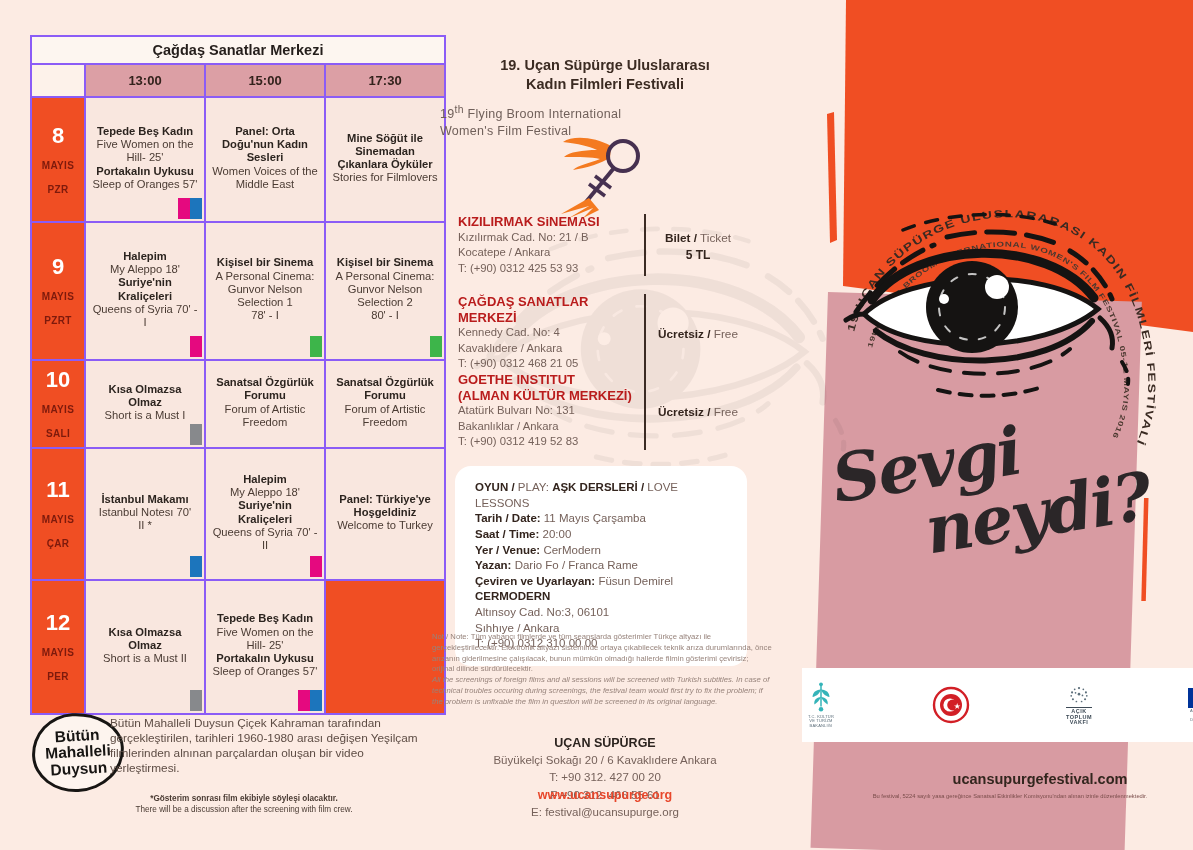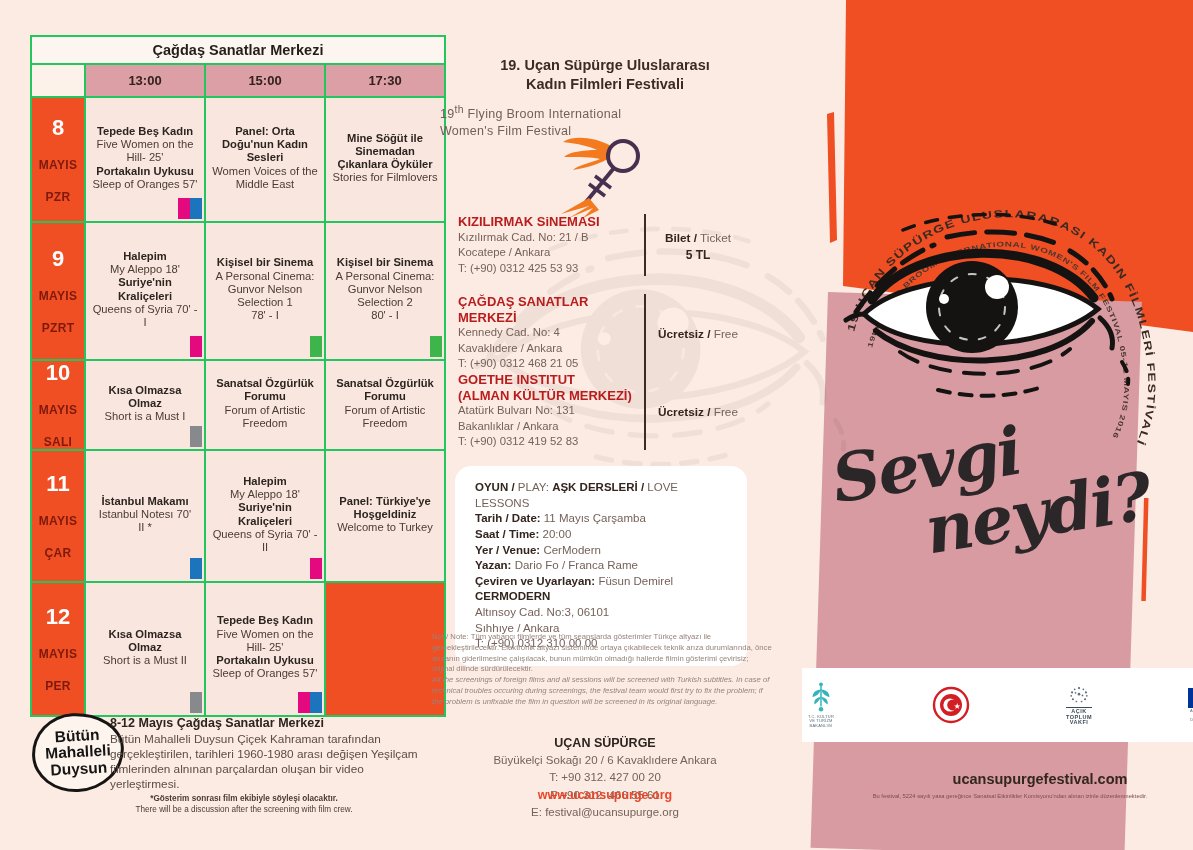--- a/index.html
+++ b/index.html
@@ -7,27 +7,27 @@
     font-family:"Liberation Sans",sans-serif;overflow:hidden;}
   .abs{position:absolute;}
 
   
   .art{position:absolute;left:0;top:0;z-index:1;}
   .arc-tr{font:700 10.5px "Liberation Sans",sans-serif;fill:#3a2a22;letter-spacing:1px;}
   .arc-en{font:600 7px "Liberation Sans",sans-serif;fill:#4a382f;letter-spacing:.5px;}
 
   
   table.sched{position:absolute;left:30px;top:35px;z-index:2;border-collapse:collapse;table-layout:fixed;}
-  table.sched td{border:2px solid #22c55e;vertical-align:middle;text-align:center;}
+  table.sched td{border:2px solid #8b5cf6;vertical-align:middle;text-align:center;}
   .vtitle{background:#fdf6f0;font-weight:700;font-size:14.5px;color:#241e1b;height:24px;}
   .th-empty{background:#fdf2ea;}
   .th-time{background:#dc9fa5;font-weight:700;font-size:13px;color:#33221c;height:29px;}
   .datecell{background:#f04e23;width:50px;line-height:1;}
   .datecell .d{display:block;font-size:22px;font-weight:700;color:#fff;}
-  .datecell .m,.datecell .w{display:block;font-size:12px;font-weight:700;color:#7d1a0c;margin-top:20px;letter-spacing:.3px;}
+  .datecell .m,.datecell .w{display:block;font-size:10px;font-weight:700;color:#7d1a0c;margin-top:14px;letter-spacing:.3px;}
   td.cell{background:#f9e7df;position:relative;padding:5px 5px 8px;width:108px;}
   td.cell-orange{background:#f04e23;width:108px;}
   .lb{font-weight:700;font-size:11.2px;color:#2c241f;line-height:1.18;}
   .lr{font-size:11.2px;color:#4a3b33;line-height:1.18;}
   .tags{position:absolute;right:2px;bottom:2px;display:flex;}
   .chip{width:12px;height:21px;display:block;}
 
   
   .bmd-badge{left:32px;top:713px;width:78px;padding:12px 4px;border:3px solid #171513;
     border-radius:46% 54% 52% 48%/52% 46% 54% 48%;transform:rotate(-3deg);
@@ -284,21 +284,20 @@
     </tr>
   </tbody>
     </table>
 
   <div class="abs bmd-badge">
     <div>Bütün</div>
     <div>Mahalleli</div>
     <div>Duysun</div>
   </div>
   <div class="abs bmd-text">
-    <h4>8-12 Mayıs Çağdaş Sanatlar Merkezi</h4>
     <p>Bütün Mahalleli Duysun Çiçek Kahraman tarafından gerçekleştirilen, tarihleri 1960-1980 arası değişen Yeşilçam filmlerinden alnınan parçalardan oluşan bir video yerleştirmesi.</p>
   </div>
   <div class="abs bmd-foot">
     <div class="b1">*Gösterim sonrası film ekibiyle söyleşi olacaktır.</div>
     <div>There will be a discussion after the screening with film crew.</div>
   </div>
 
   <div class="abs mid-title">
     <div>19. Uçan Süpürge Uluslararası</div>
     <div>Kadın Filmleri Festivali</div>

